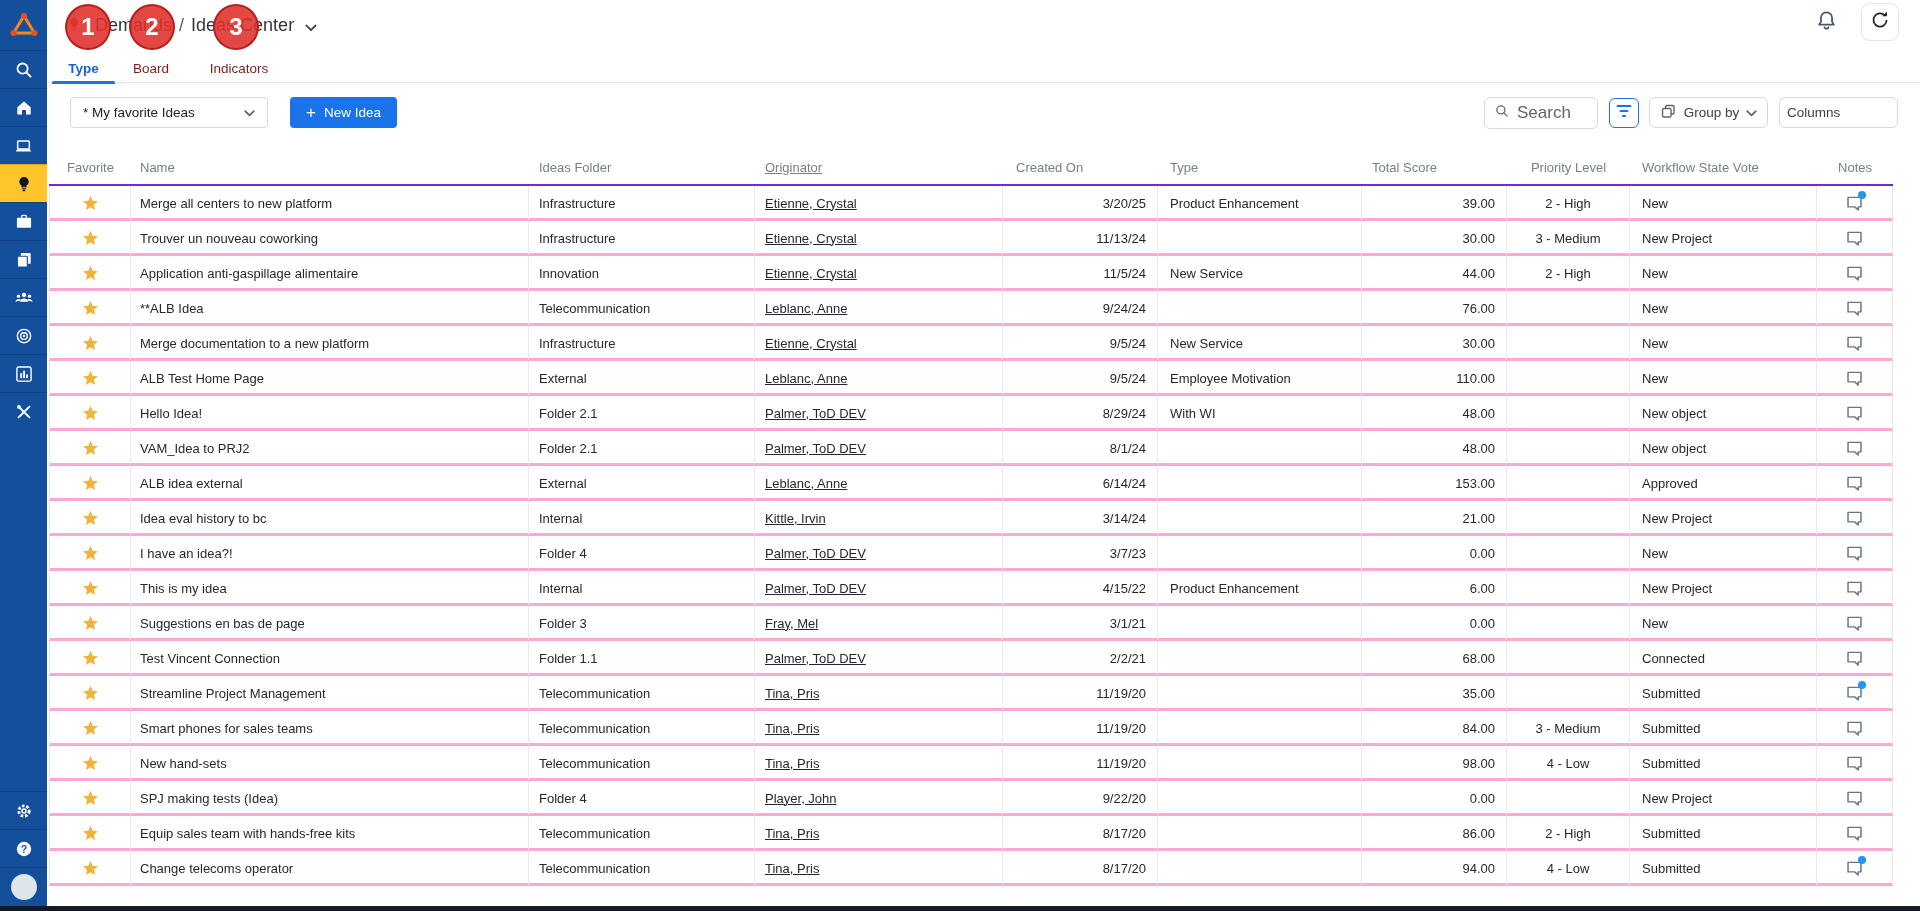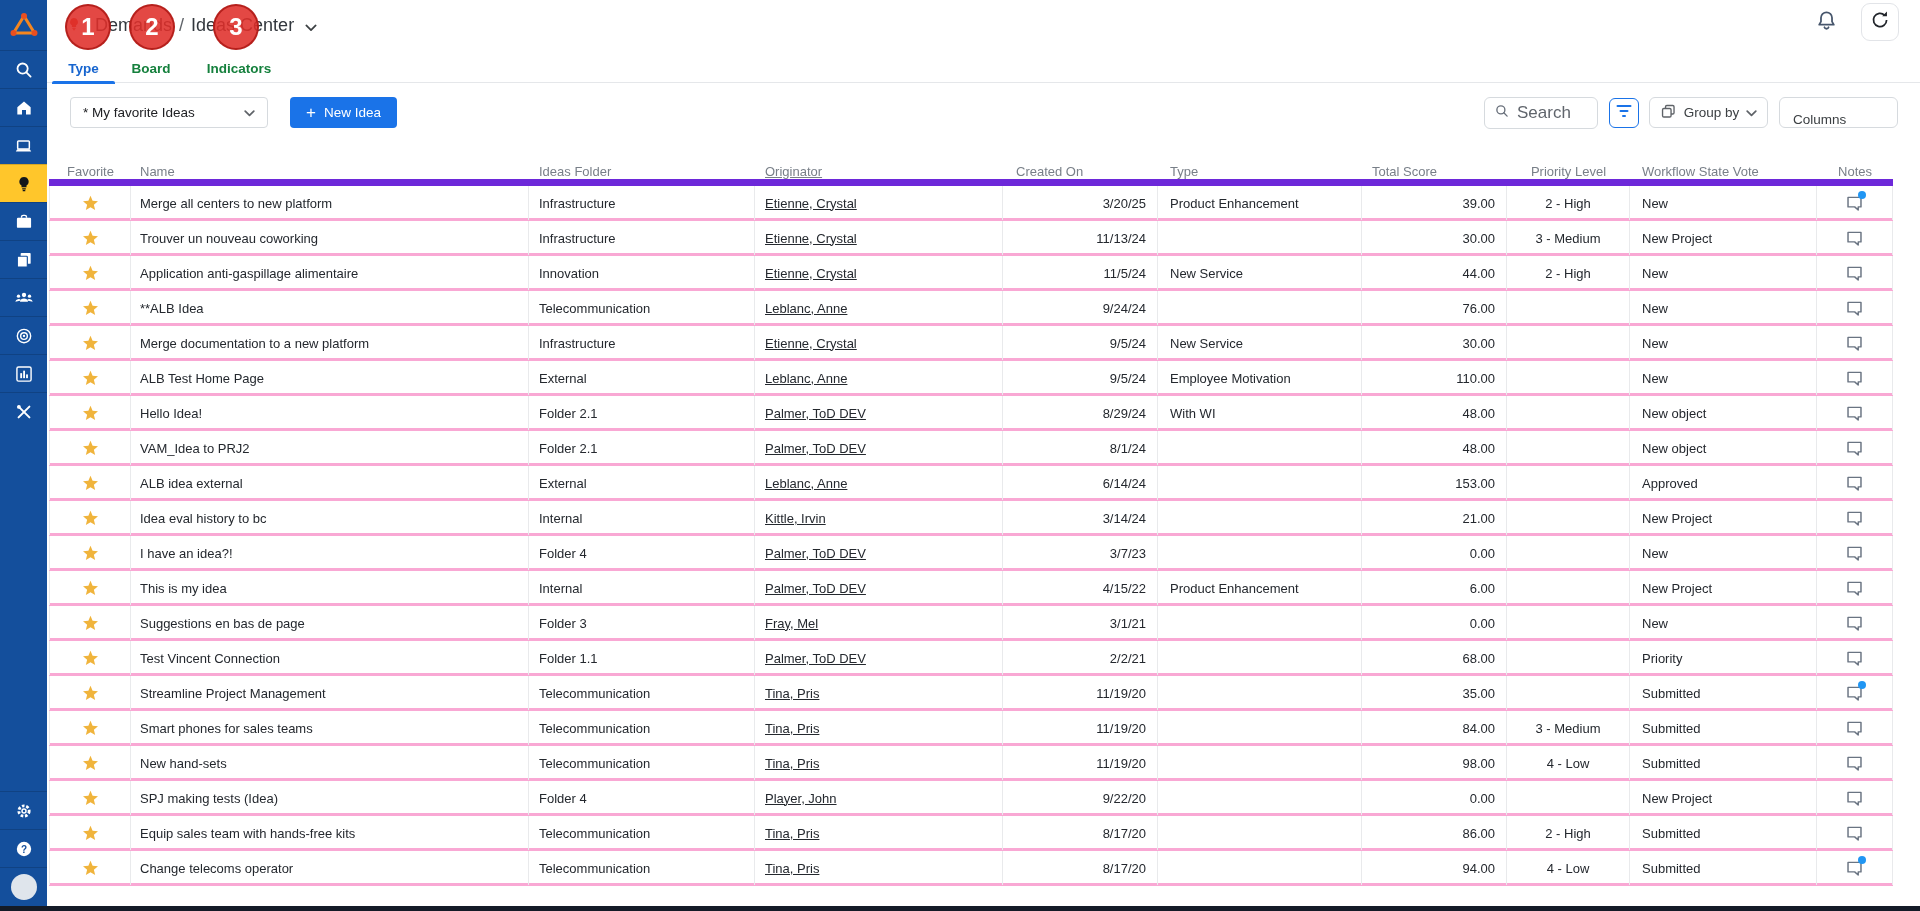--- a/index.html
+++ b/index.html
@@ -21,21 +21,21 @@
   .breadcrumb { position:absolute; left:95px; top:13px; font-size:18px; color:#32373d; z-index:2; display:flex; align-items:center; gap:7px; white-space:nowrap; }
   .breadcrumb .sep { color:#5f6368; }
   .crumb-chevron { margin-left:4px; margin-top:3px; }
 
   .marker { position:absolute; top:4px; width:46px; height:46px; border-radius:50%;
             background:rgba(223,47,42,0.88); border:2.5px solid rgba(177,28,24,0.9);
             color:#fff; font-size:24px; font-weight:bold; display:flex; align-items:center; justify-content:center; z-index:9; }
   .m1 { left:65px; } .m2 { left:129px; } .m3 { left:213px; }
 
   .tabs { position:absolute; left:52px; top:53px; height:30px; display:flex; z-index:2; }
-  .tab { height:30px; display:flex; align-items:center; justify-content:center; font-size:13.5px; color:#15803d; cursor:pointer; position:relative;font-weight:bold; }
+  .tab { height:30px; display:flex; align-items:center; justify-content:center; font-size:13.5px; color:#7f1d1d; cursor:pointer; position:relative; }
   .tab.t0 { width:63px; } .tab.t1 { width:72px; } .tab.t2 { width:104px; }
   .tab.active { color:#1765cf; font-weight:bold; }
   .tab.active::after { content:""; position:absolute; left:0; right:0; bottom:-1px; height:3px; background:#1a73e8; border-radius:2px 2px 0 0; }
 
   .bell { position:absolute; left:1814px; top:9px; }
   .refresh-btn { position:absolute; left:1861px; top:3px; width:38px; height:38px; border:1px solid #e2e4e8; border-radius:9px;
                  display:flex; align-items:center; justify-content:center; background:#fff; cursor:pointer; }
 
   
   .view-select { position:absolute; left:70px; top:97px; width:198px; height:31px; border:1px solid #d6dade; border-radius:4px;
@@ -45,24 +45,24 @@
   .plus-glyph { font-size:17px; line-height:1; font-weight:400; margin-top:-1px; }
   .search-box { position:absolute; left:1484px; top:97px; width:114px; height:32px; border:1px solid #d6dade; border-radius:6px;
                 display:flex; align-items:center; padding:0 9px; gap:7px; background:#fff; }
   .search-box input { border:none; outline:none; width:72px; font-size:17px; font-family:inherit; color:#0369a1; }
   .search-box input::placeholder { color:#60656c; }
   .filter-btn { position:absolute; left:1609px; top:98px; width:30px; height:30px; border:1.5px solid #1a73e8; border-radius:6px;
                 background:#fff; display:flex; align-items:center; justify-content:center; cursor:pointer; }
   .groupby-btn { position:absolute; left:1649px; top:97px; width:119px; height:31px; border:1px solid #d6dade; border-radius:6px;
                  background:#fff; display:flex; align-items:center; justify-content:center; gap:7px; font-size:13.5px; color:#3c4043; cursor:pointer; font-family:inherit; }
   .columns-btn { position:absolute; left:1779px; top:97px; width:119px; height:31px; border:1px solid #d6dade; border-radius:6px;
-                 background:#fff; display:flex; align-items:flex-end; padding-left:13px; font-size:13.5px; color:#3c4043; cursor:pointer; font-family:inherit; }
+                 background:#fff; display:flex; align-items:center; padding-left:7px; font-size:13.5px; color:#3c4043; cursor:pointer; font-family:inherit; }
 
   
-  .thead { position:absolute; left:49px; top:150px; width:1844px; height:36px; display:flex; border-bottom:7px solid #6d28d9;align-items:flex-end; }
+  .thead { position:absolute; left:49px; top:150px; width:1844px; height:36px; display:flex; border-bottom:2px solid #6d28d9; }
   .th { display:flex; align-items:center; font-size:13px; color:#787f88; white-space:nowrap; overflow:hidden; cursor:pointer; }
   .tbody { position:absolute; left:49px; top:186px; width:1844px; }
   .trow { display:flex; height:35px; border-bottom:3px solid #f9a8d4; background:#fff; }
   .tc { display:flex; align-items:center; height:34px; font-size:13px; color:#24282e; white-space:nowrap; overflow:hidden;
         border-right:1px solid #e9eaec; }
   .trow .tc:first-child { border-left:1px solid #e9eaec; }
   .c0 { width:82px; } .c1 { width:398px; padding-left:9px; } .c2 { width:226px; padding-left:10px; }
   .c3 { width:248px; padding-left:10px;text-decoration:underline; } .c4 { width:155px; padding-right:11px; } .c5 { width:204px; padding-left:12px; }
   .c6 { width:145px; padding-right:11px; } .c7 { width:123px; } .c8 { width:187px; padding-left:12px; } .c9 { width:76px; }
   .right { justify-content:flex-end; } .center { justify-content:center; }
@@ -610,21 +610,21 @@
             </svg>
           </span>
         </div>
         <div class="tc c1">Test Vincent Connection</div>
         <div class="tc c2">Folder 1.1</div>
         <div class="tc c3">Palmer, ToD DEV</div>
         <div class="tc c4 right">2/2/21</div>
         <div class="tc c5"></div>
         <div class="tc c6 right">68.00</div>
         <div class="tc c7 center"></div>
-        <div class="tc c8">Priority</div>
+        <div class="tc c8">Connected</div>
         <div class="tc c9 center">
           <span class="notewrap">
             <svg width="19" height="18" viewBox="0 0 22 20">
               <path d="M3.5 3.5h15v11h-3.2v3.6l-4.1-3.6H3.5z" fill="none" stroke="#6a7482" stroke-width="1.7" stroke-linejoin="round"></path>
             </svg>
           </span>
         </div>
       </div>
       <div class="trow">
         <div class="tc c0 center">

